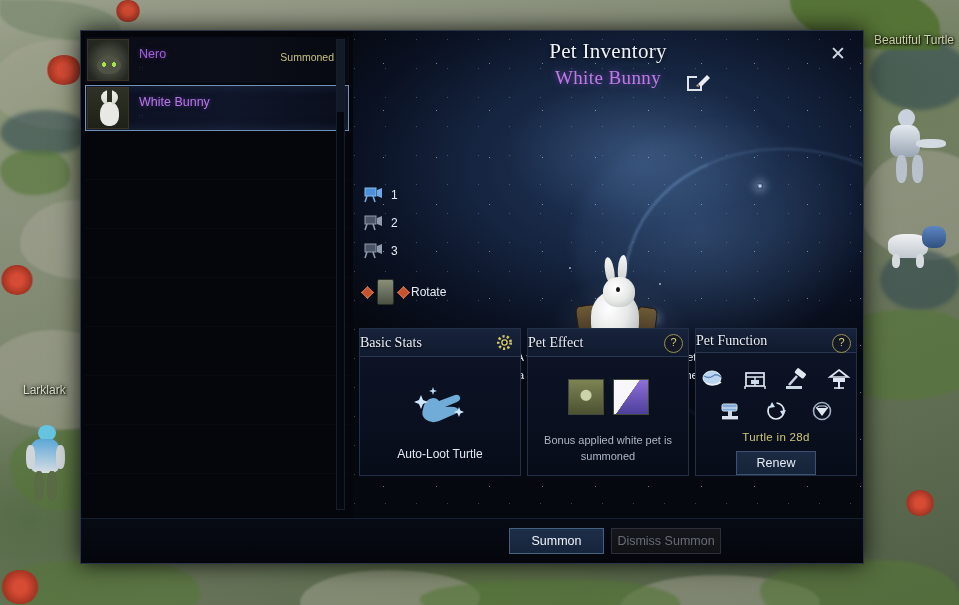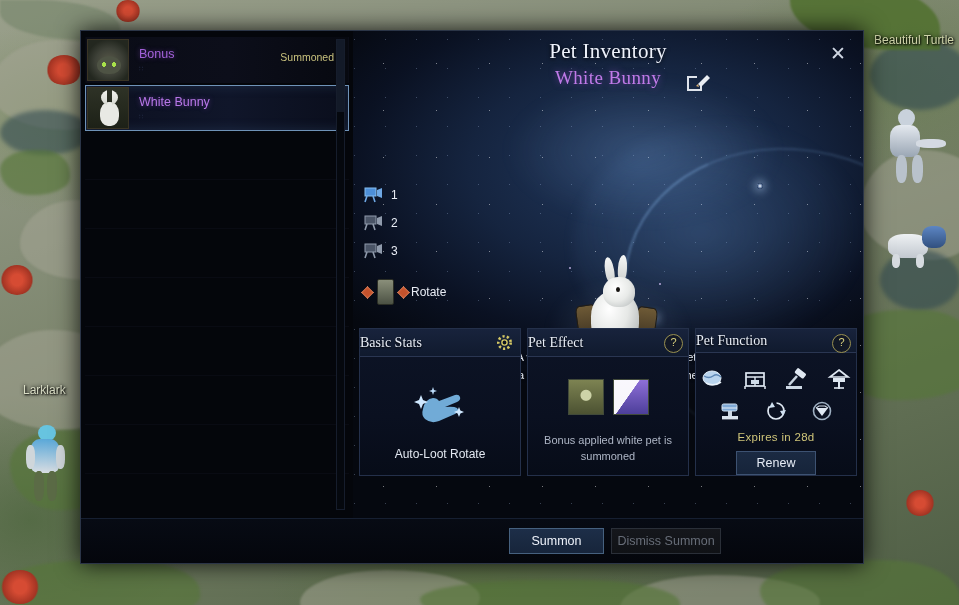--- a/index.html
+++ b/index.html
@@ -415,21 +415,21 @@
 <div id="dialog">
 
   <div id="dialog-body">
 
     <div id="pet-list-pane">
       <div id="pet-list">
 
         <div class="pet-row">
           <div class="pet-portrait cat"></div>
           <div class="pet-text">
-            <div class="pet-name">Bonus</div>
+            <div class="pet-name">Nero</div>
             <div class="pet-sub">∷</div>
           </div>
           <div class="summoned-tag">Summoned</div>
         </div>
 
         <div class="pet-row selected">
           <div class="pet-portrait bunny"></div>
           <div class="pet-text">
             <div class="pet-name sel">White Bunny</div>
             <div class="pet-sub">∷</div>
@@ -540,21 +540,21 @@
             </div>
           </div>
           <div class="stat-icon">
             <svg width="62" height="50" viewBox="0 0 62 50">
               <path d="M14 30 q2 -10 10 -11 q4 0 6 3 l16 -6 q4 -1 5 2 q1 3 -3 5 l-12 5 q9 -1 12 1 q3 3 -2 6 l-16 7 q-8 3 -14 -2 q-4 -4 -2 -10 z" fill="#7fc0f0" opacity=".88"></path>
               <path d="M12 16 l2 5 l5 2 l-5 2 l-2 5 l-2 -5 l-5 -2 l5 -2 z" fill="#cfe8ff"></path>
               <path d="M50 28 l1.4 3.6 l3.6 1.4 l-3.6 1.4 l-1.4 3.6 l-1.4 -3.6 l-3.6 -1.4 l3.6 -1.4 z" fill="#cfe8ff"></path>
               <path d="M24 8 l1 3 l3 1 l-3 1 l-1 3 l-1 -3 l-3 -1 l3 -1 z" fill="#bcdcfa"></path>
             </svg>
           </div>
-          <div class="panel-caption">Auto-Loot Rotate</div>
+          <div class="panel-caption">Auto-Loot Turtle</div>
         </div>
 
         <div class="panel">
           <div class="panel-head">
             <span class="panel-title">Pet Effect</span>
             <div class="panel-badge">
               <div class="qmark">?</div>
             </div>
           </div>
           <div class="effect-icons">
@@ -628,21 +628,21 @@
                 <svg width="26" height="24" viewBox="0 0 26 24">
                   <circle cx="13" cy="12" r="8.5" fill="none" stroke="#9fb0c2" stroke-width="1.6"></circle>
                   <path d="M7 9 h12 l-6 8 z" fill="#dfe8f2"></path>
                   <path d="M7 9 l3 -2 h6 l3 2" stroke="#cfd9e4" fill="none" stroke-width="1.2"></path>
                 </svg>
               </div>
             </div>
           </div>
 
           <div class="expires">
-            <span>Expires in</span>
+            <span>Turtle in</span>
             <span>28d</span>
           </div>
 
           <div id="renew-btn">Renew</div>
         </div>
 
       </div>
     </div>
   </div>
 

